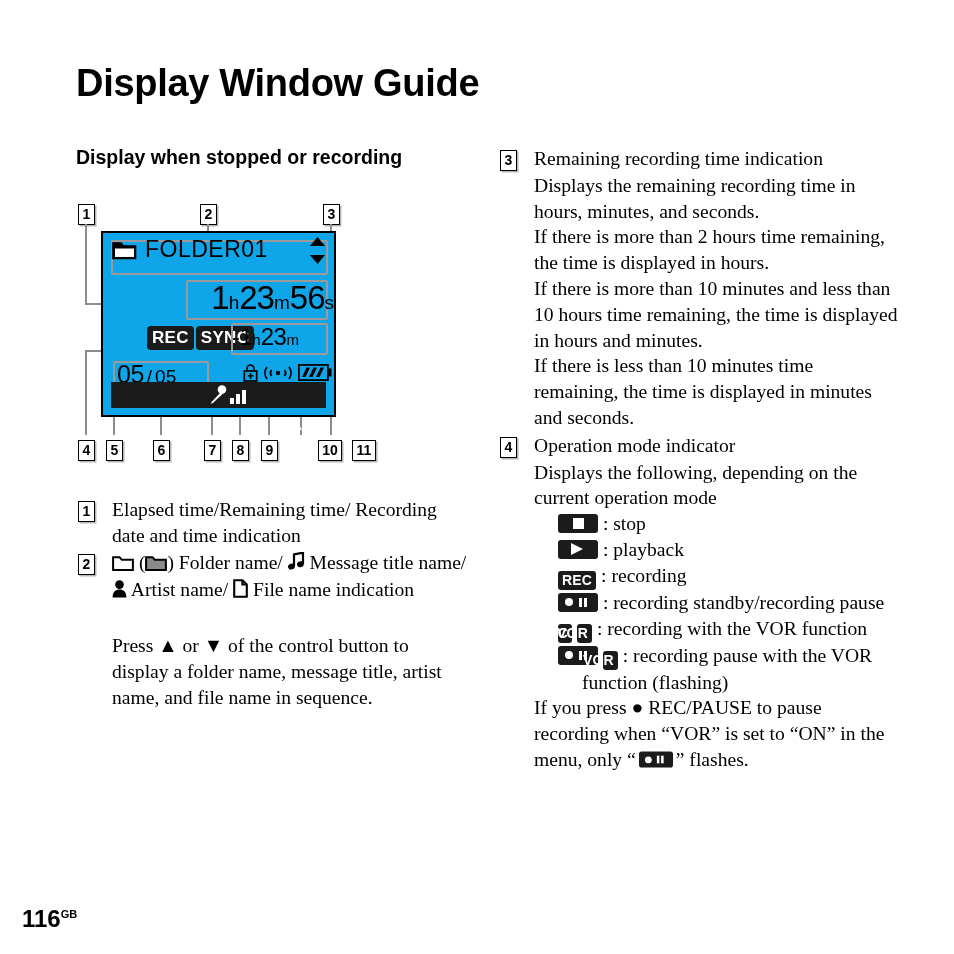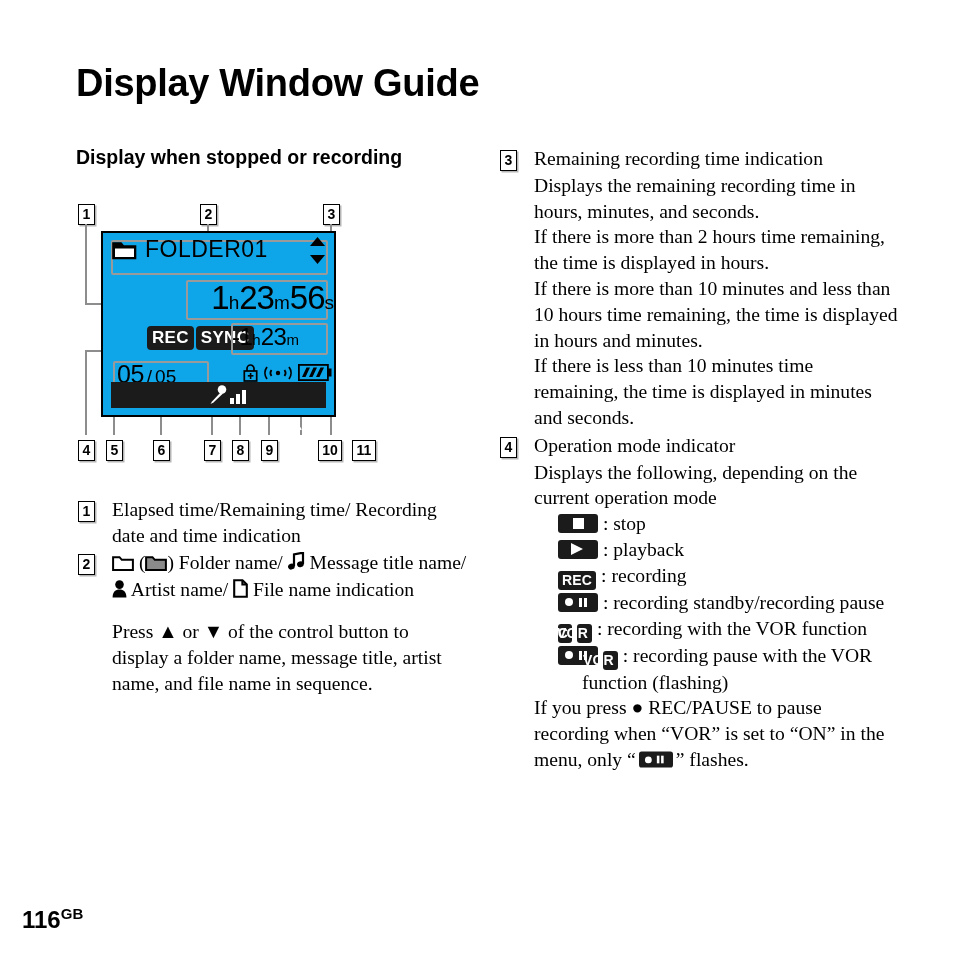--- a/index.html
+++ b/index.html
@@ -208,21 +208,21 @@
   .pause-white{
     position:absolute; left:21px; top:5px; width:3px; height:9px; background:#fff;
   }
   .pause-white.b{ left:26px; }
 
   #page-number{
     position:absolute; left:22px; top:905px;
     font-family:"Liberation Sans", sans-serif;
     font-weight:bold; font-size:24px;
   }
-  #page-number sup{ font-size:15px; font-weight:bold; }
+  #page-number sup{ font-size:11px; font-weight:bold; }
 </style>
 </head>
 <body>
 
 <div id="page-title">Display Window Guide</div>
 
 <div id="section-heading">Display when stopped or recording</div>
 
 <div id="figure">
 
@@ -357,21 +357,21 @@
             <ellipse cx="12.4" cy="12.3" rx="3.4" ry="2.9" fill="#000" transform="rotate(-17 12.4 12.3)"></ellipse>
           </svg></span> <span>Message title name/</span> <span class="ic"><svg width="15" height="18" viewBox="0 0 15 18">
             <circle cx="7.5" cy="4.6" r="4.3" fill="#000"></circle>
             <path d="M0.6,17.5 C0.6,11.6 3.6,9.4 7.5,9.4 C11.4,9.4 14.4,11.6 14.4,17.5 Z" fill="#000"></path>
           </svg></span> <span>Artist name/</span> <span class="ic"><svg width="15" height="19" viewBox="0 0 15 19">
             <path d="M1.2,17.8 L1.2,1.2 L9.5,1.2 L13.8,5.4 L13.8,17.8 Z" fill="#fff" stroke="#000" stroke-width="2.1"></path>
             <path d="M9.4,1.3 L9.4,5.5 L13.7,5.5" fill="none" stroke="#000" stroke-width="2.1"></path>
           </svg></span> <span>File name indication</span></span>
   </div>
 
-  <div class="para" style="margin-top:14px;">Press ▲ or ▼ of the control button to display a folder name, message title, artist name, and file name in sequence.</div>
+  <div class="para" style="margin-top:28px;">Press ▲ or ▼ of the control button to display a folder name, message title, artist name, and file name in sequence.</div>
 </div>
 
 <div class="col" id="col-right">
 
   <div class="item">
     <span class="callout">3</span>
     <span>Remaining recording time indication</span>
   </div>
   <div class="para">Displays the remaining recording time in hours, minutes, and seconds.</div>
   <div class="para">If there is more than 2 hours time remaining, the time is displayed in hours.</div>

